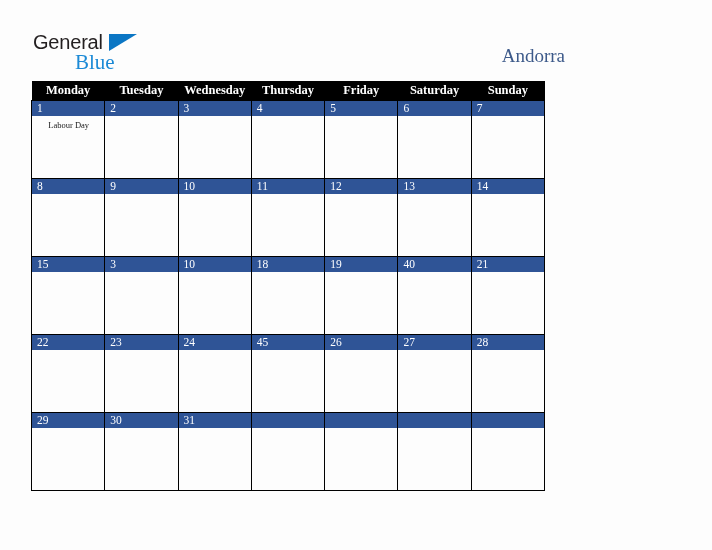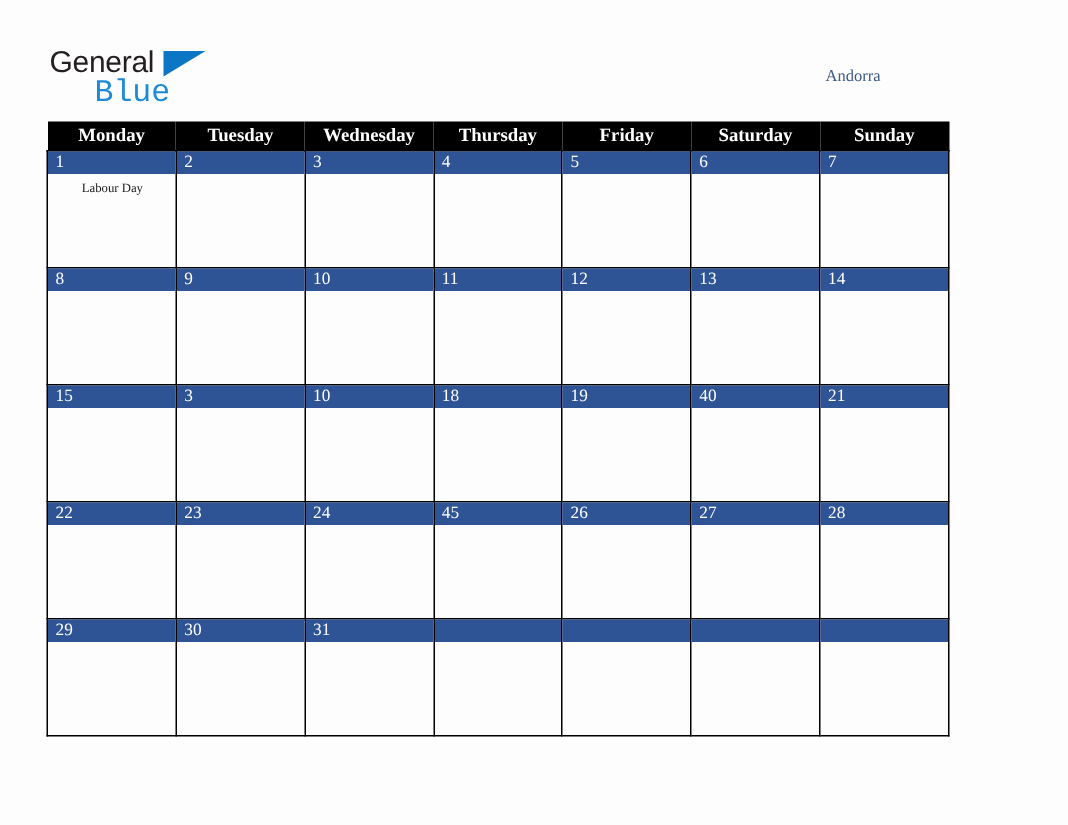--- a/index.html
+++ b/index.html
@@ -49,51 +49,51 @@
     position: absolute;
     left: 76px;
     top: 3px;
     width: 0;
     height: 0;
     border-left: 28px solid #0b76c4;
     border-bottom: 17px solid transparent;
   }
   .logo-blue {
     position: absolute;
-    left: 30px;
+    left: 42px;
     top: 20px;
-    font-family: Liberation Mono, monospace;
+    font-family: Liberation Serif, serif;
     font-size: 21px;
     color: #1c8ad6;
     line-height: 23px;
   }
   .title {
     position: absolute;
     left: 0;
     top: 27px;
     width: 712px;
     text-align: center;
     font-size: 34px;
     color: #2b4570;
     letter-spacing: 0.3px;
   }
   .country {
     position: absolute;
-    right: 21px;
+    right: 43px;
     top: 45px;
-    font-size: 11px;
+    font-size: 19px;
     color: #3d5a8a;
   }
 
   
   .cal {
     position: absolute;
     left: 31px;
     top: 81px;
-    width: 602px;
+    width: 514px;
     border-collapse: collapse;
     table-layout: fixed;
   }
   .cal th {
     background: #000000;
     color: #ffffff;
     font-size: 12.5px;
     font-weight: bold;
     height: 19px;
     padding: 0;

